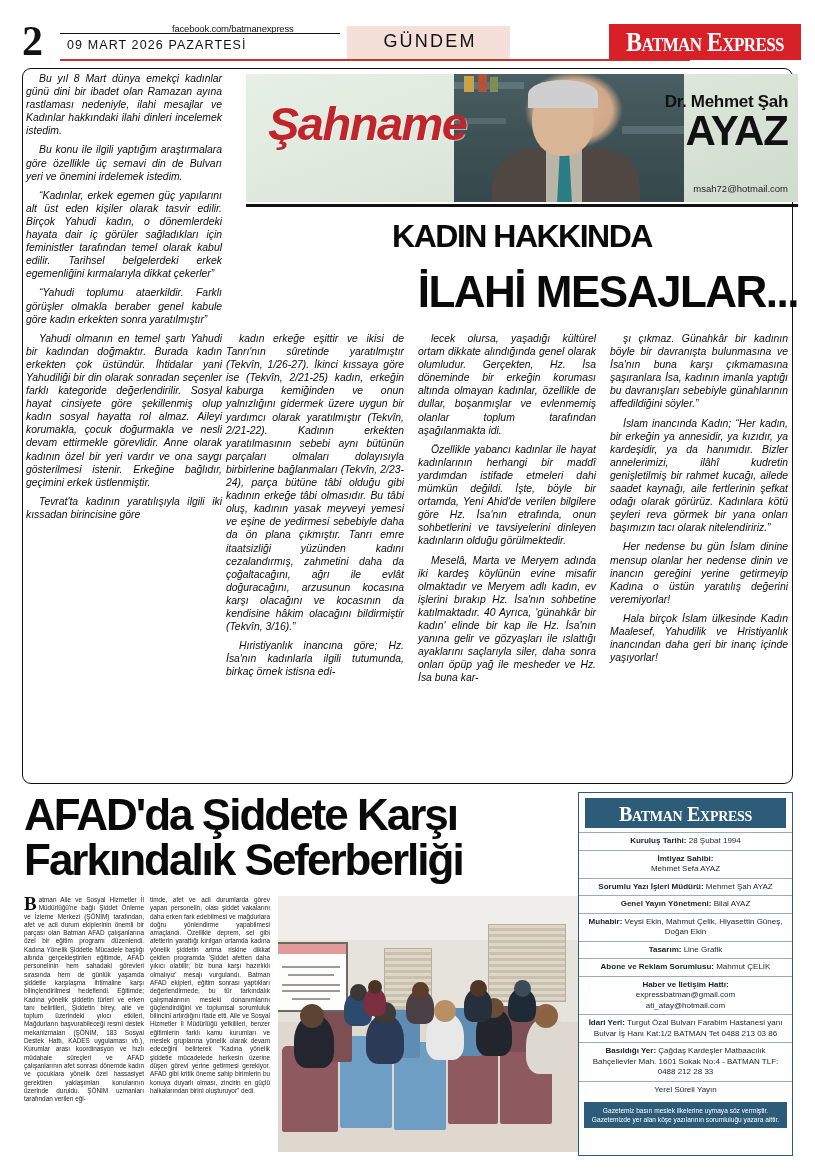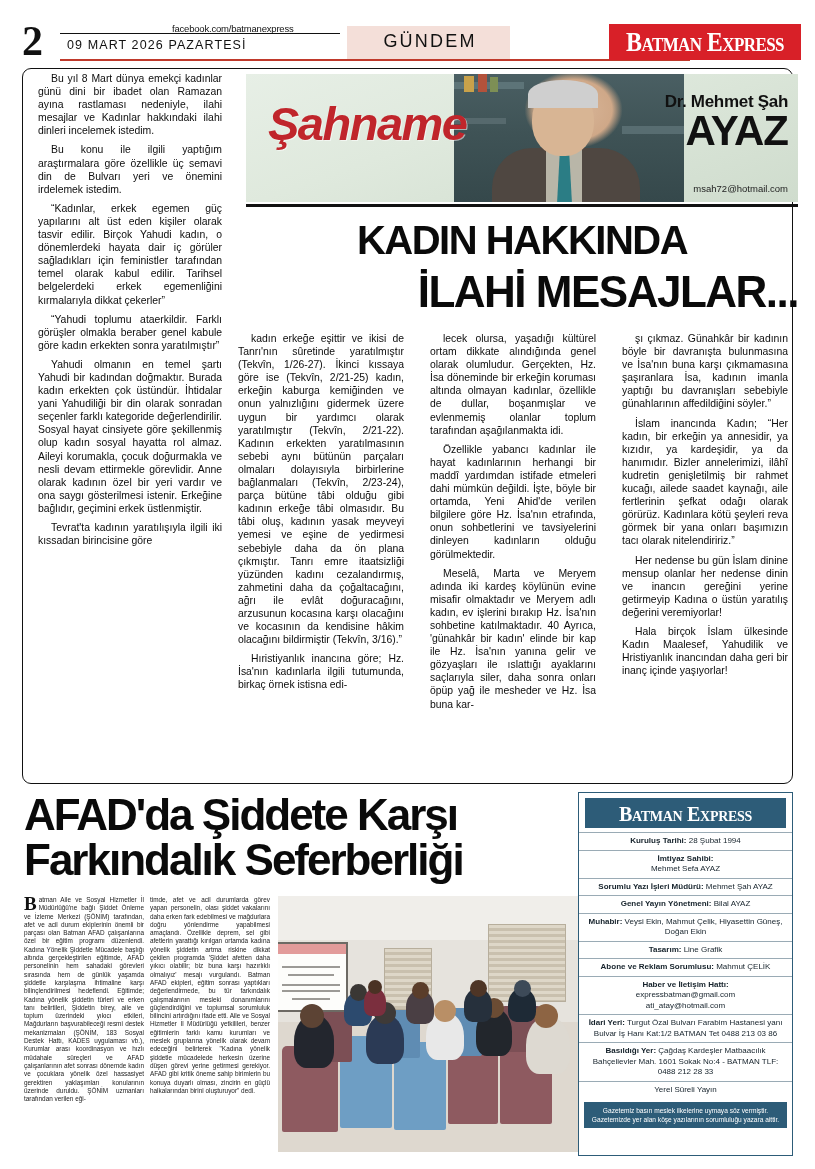--- a/index.html
+++ b/index.html
@@ -115,22 +115,23 @@
   }
   .body-text {
     font-family: "Liberation Sans", sans-serif;
     font-size: 10.4px;
     line-height: 13.1px;
     text-align: justify;
     color: #0c0c0c;
     hyphens: none;
   }
   .body-text p {
-    margin: 0 0 6px 12px;
+    margin: 0 0 6px 0;
     text-indent: 13px;
+    font-style: italic;
   }
 
   
   .banner {
     position: absolute;
     left: 224px; top: 6px;
     width: 552px; height: 128px;
     overflow: hidden;
     background: linear-gradient(160deg,#e7efe6 0%, #dfe9dd 40%, #cfdccd 100%);
   }
@@ -251,21 +252,21 @@
     font-family: "Liberation Sans", sans-serif;
     font-weight: bold;
     color: #0a0a0a;
     letter-spacing: -1.5px;
     line-height: 1;
   }
   .headline-1 {
     left: 224px; top: 152px;
     width: 552px;
     text-align: center;
-    font-size: 40px;
+    font-size: 32px;
   }
   .headline-2 {
     left: 224px; top: 202px;
     width: 552px;
     text-align: right;
     font-size: 44px;
   }
 
   .tcol {
     position: absolute;

